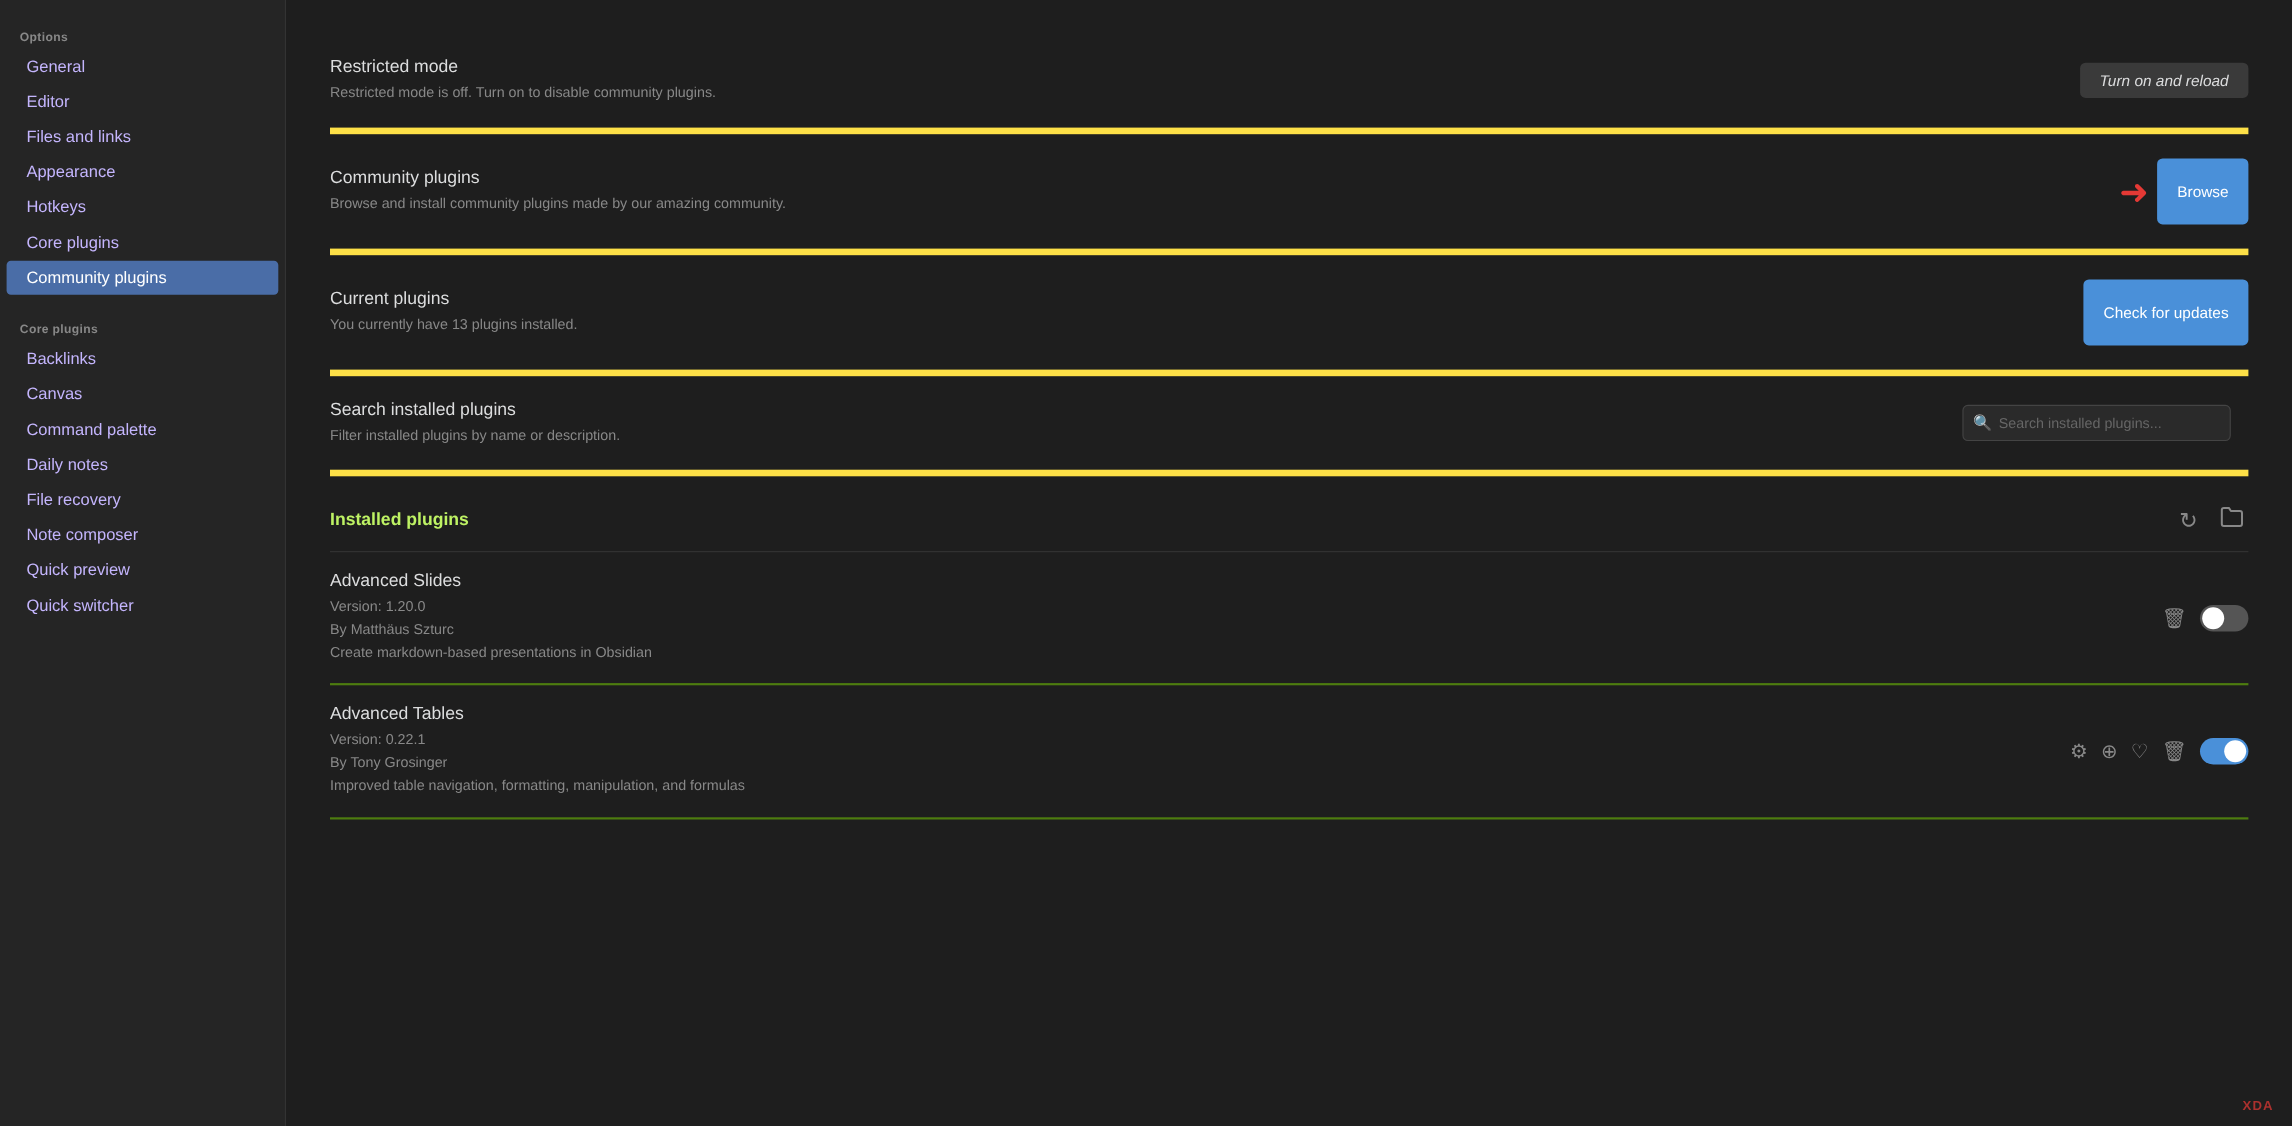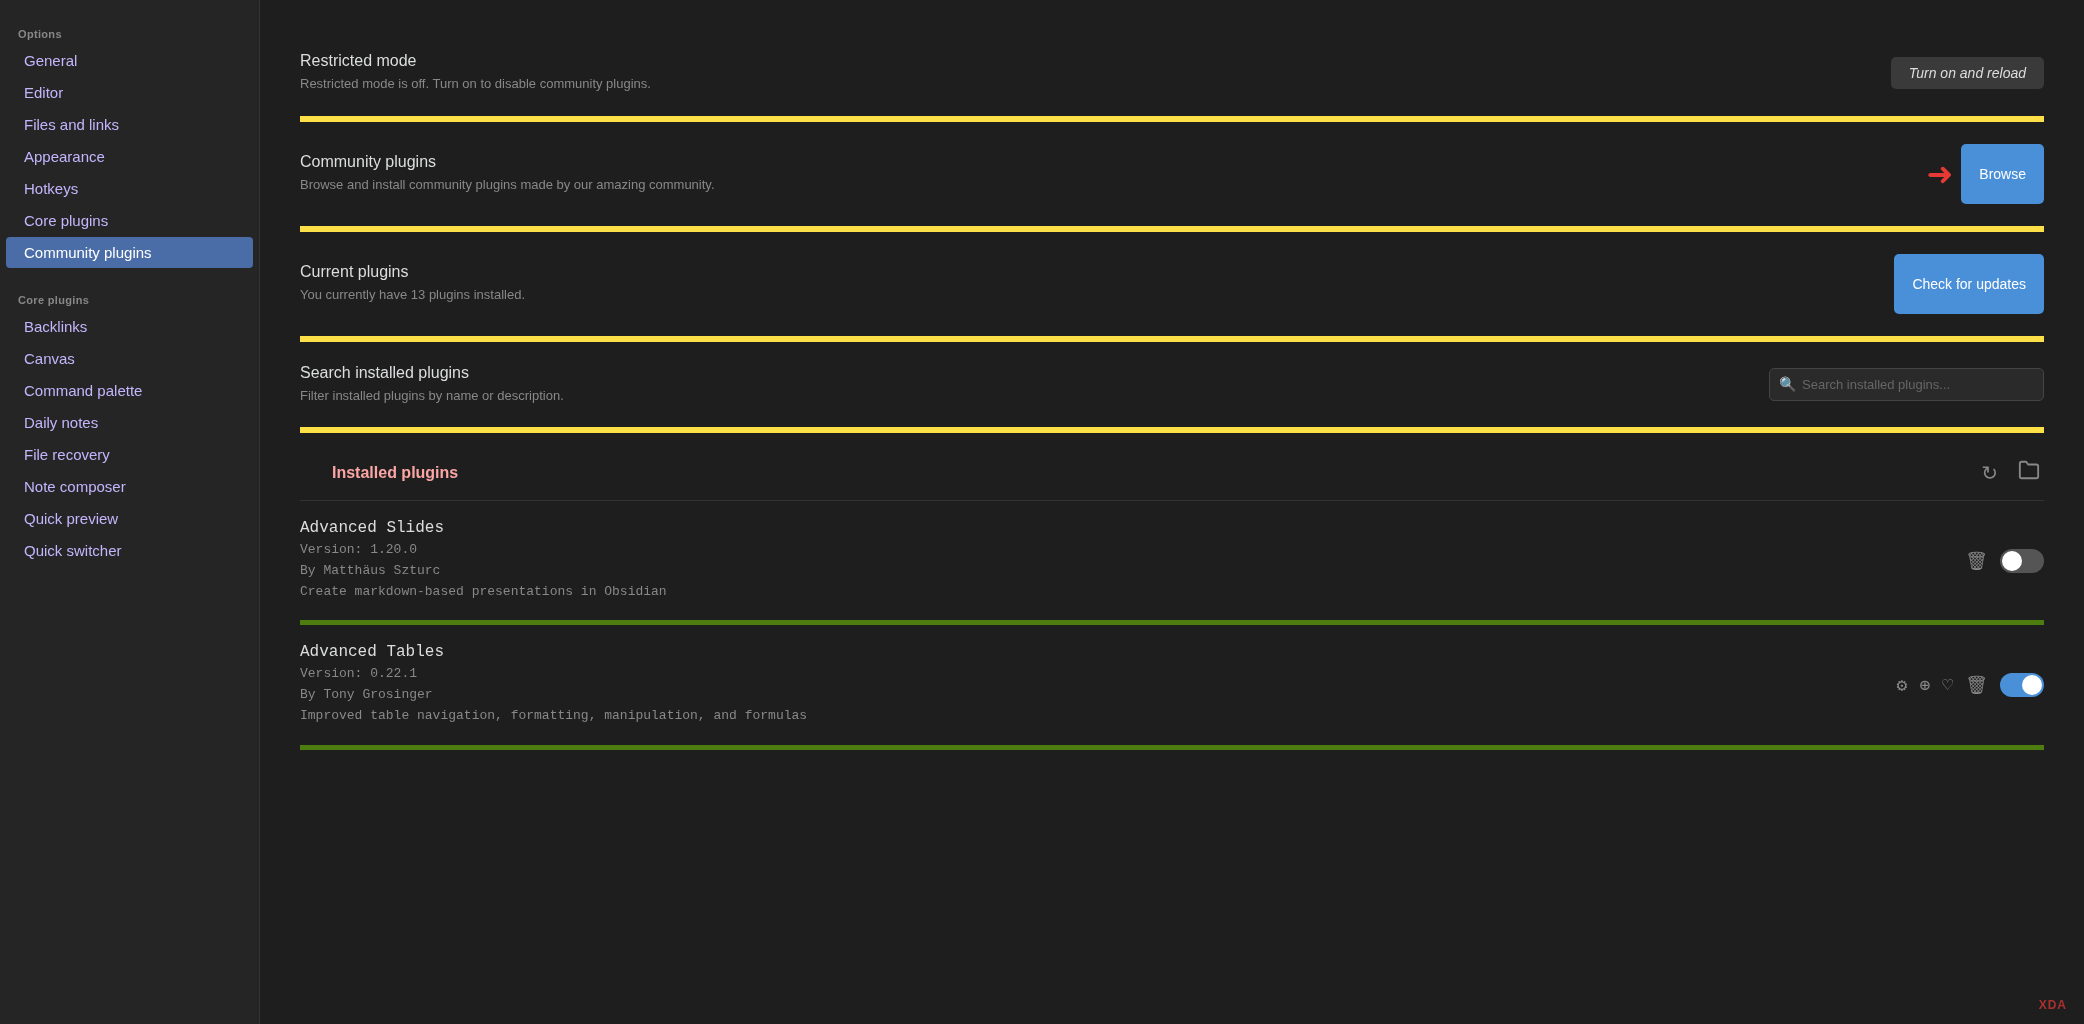--- a/index.html
+++ b/index.html
@@ -119,40 +119,39 @@
       color: #888;
       font-size: 14px;
     }
     .search-input {
       background: #2a2a2a;
       border: 1px solid #444;
       border-radius: 5px;
       padding: 8px 12px 8px 32px;
       color: #dcddde;
       font-size: 13px;
-      width: 275px;
+      width: 244px;
       outline: none;
     }
     .search-input::placeholder {
       color: #666;
     }
 
     
     .installed-header {
       display: flex;
       align-items: center;
       justify-content: space-between;
       padding: 22px 0 10px 0;
       border-bottom: 1px solid #333;
     }
     .installed-title {
       font-size: 16px;
       font-weight: 700;
-      color: #fca5a5;
-      margin-left: 32px;
+      color: #bef264;
     }
     .installed-actions {
       display: flex;
       gap: 12px;
       align-items: center;
     }
     .icon-btn {
       background: none;
       border: none;
       color: #888;
@@ -161,22 +160,21 @@
       padding: 4px;
       border-radius: 4px;
     }
 
     
     .plugin-row {
       display: flex;
       align-items: center;
       justify-content: space-between;
       padding: 18px 0;
-      border-bottom: 5px solid #4d7c0f;
-      font-family: Liberation Mono, monospace;
+      border-bottom: 2px solid #4d7c0f;
     }
     .plugin-info {
       flex: 1;
     }
     .plugin-name {
       font-size: 16px;
       color: #dcddde;
       margin-bottom: 3px;
     }
     .plugin-meta {

